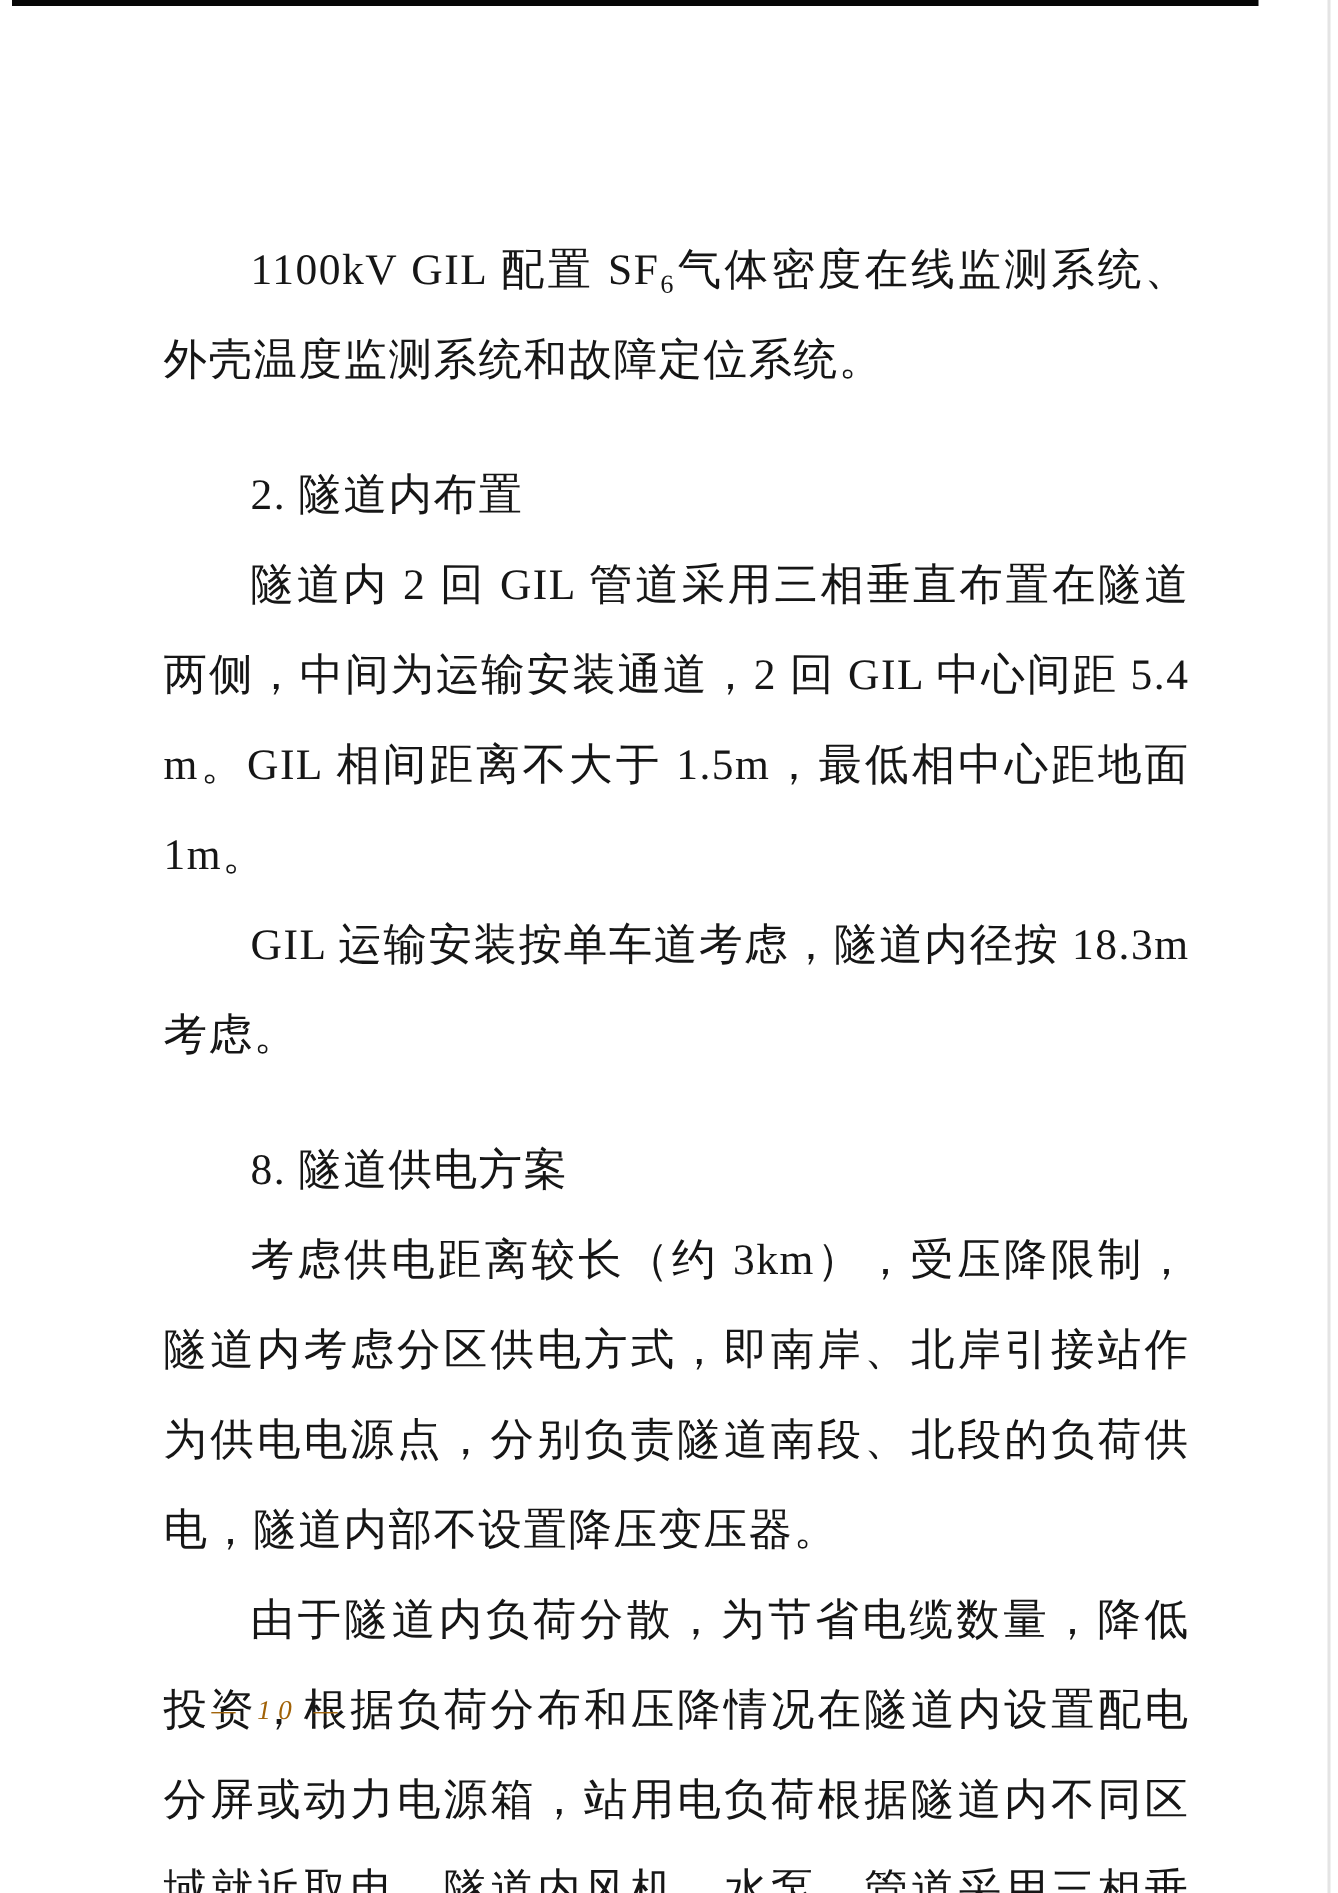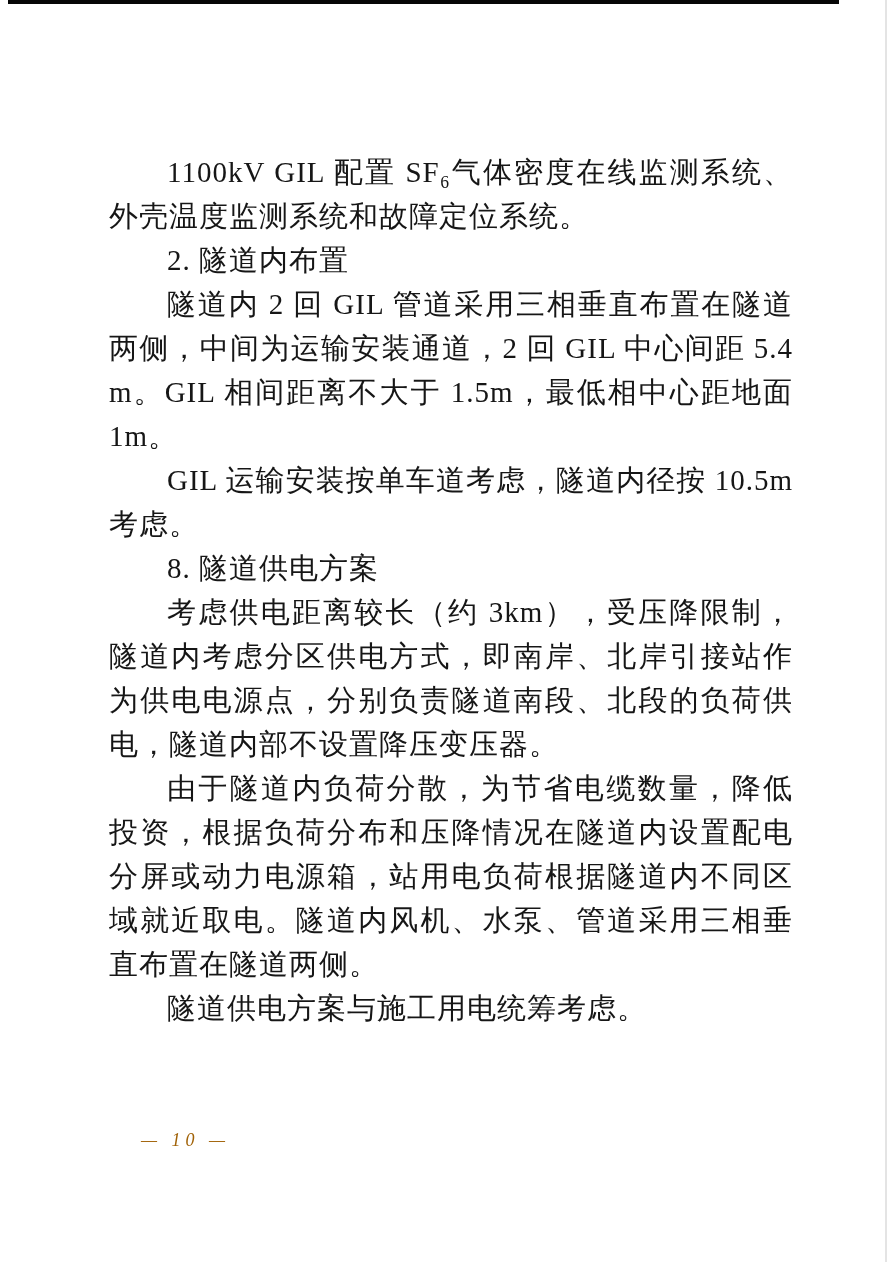--- a/index.html
+++ b/index.html
@@ -31,29 +31,30 @@
     background: #e4e4e4;
   }
   .doc {
     position: absolute;
     left: 109px;
     top: 150px;
     width: 684px;
   }
   .para {
     font-size: 29px;
-    line-height: 44px;
+    line-height: 60px;
     letter-spacing: 1px;
     text-align: justify;
     text-justify: inter-character;
     text-indent: 2em;
     word-break: break-all;
   }
   .para.heading {
     text-align: left;
+    margin-top: 30px;
   }
   .footer-page-number {
     position: absolute;
     left: 141px;
     top: 1124px;
     font-size: 18px;
     line-height: 32px;
     letter-spacing: 5px;
     color: #a16207;
     white-space: nowrap;
@@ -63,20 +64,20 @@
 </head>
 <body>
 
 <div class="top-rule"></div>
 <div class="scan-edge"></div>
 
 <div class="doc">
     <p class="para body">1100kV GIL 配置 SF₆气体密度在线监测系统、外壳温度监测系统和故障定位系统。</p>
     <p class="para heading">2.  隧道内布置</p>
     <p class="para body">隧道内 2 回 GIL 管道采用三相垂直布置在隧道两侧，中间为运输安装通道，2 回 GIL 中心间距 5.4m。GIL 相间距离不大于 1.5m，最低相中心距地面 1m。</p>
-    <p class="para body">GIL 运输安装按单车道考虑，隧道内径按 10.5m 考虑。</p>
+    <p class="para body">GIL 运输安装按单车道考虑，隧道内径按 18.3m 考虑。</p>
     <p class="para heading">8.  隧道供电方案</p>
     <p class="para body">考虑供电距离较长（约 3km），受压降限制，隧道内考虑分区供电方式，即南岸、北岸引接站作为供电电源点，分别负责隧道南段、北段的负荷供电，隧道内部不设置降压变压器。</p>
     <p class="para body">由于隧道内负荷分散，为节省电缆数量，降低投资，根据负荷分布和压降情况在隧道内设置配电分屏或动力电源箱，站用电负荷根据隧道内不同区域就近取电。隧道内风机、水泵、管道采用三相垂直布置在隧道两侧。</p>
     <p class="para body">隧道供电方案与施工用电统筹考虑。</p>
   </div>
 
 <div class="footer-page-number">— 10 —</div>
 
 </body></html>

